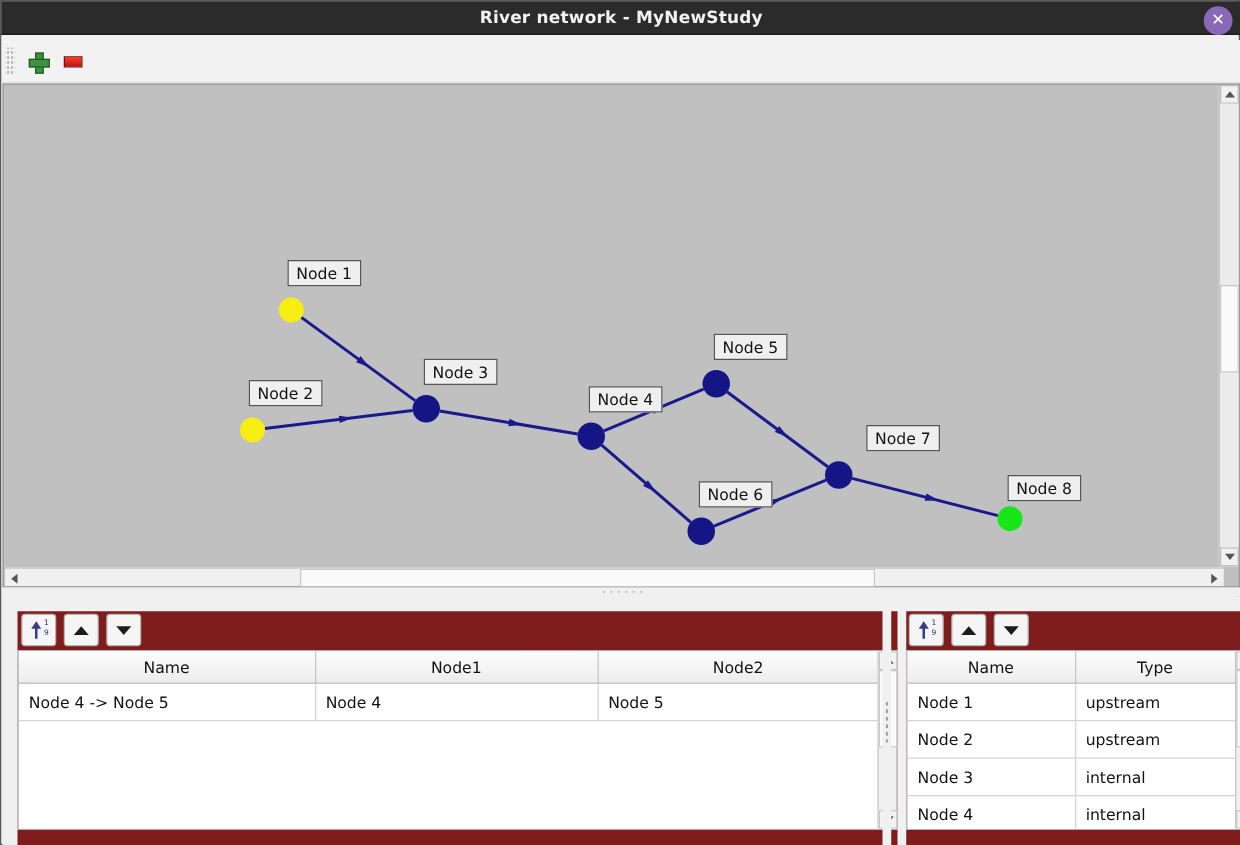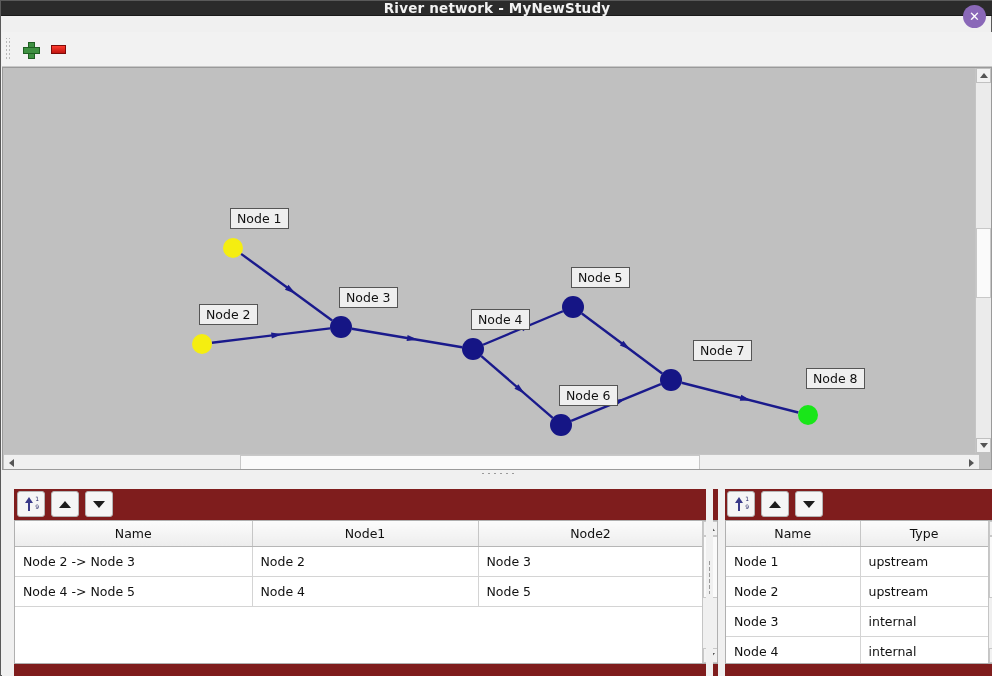--- a/index.html
+++ b/index.html
@@ -8,21 +8,21 @@
     width: 992px; height: 676px;
     font-family: "DejaVu Sans", "Liberation Sans", sans-serif;
     background: #f0f0f0;
     overflow: hidden;
   }
   #app { position: relative; width: 992px; height: 676px; background:#f0f0f0;
          border:1px solid #5a5a5a; }
 
   
   .titlebar {
-    position:absolute; left:0; top:0; width:992px; height:15px;
+    position:absolute; left:0; top:0; width:992px; height:27px;
     background:#2b2b2b; color:#ffffff;
     display:flex; align-items:center; justify-content:center;
     border-bottom:1px solid #1a1a1a;
   }
   .title-text { font-size:13.5px; font-weight:bold; letter-spacing:0.2px; color:#f2f2f2; }
   .close-btn {
     position:absolute; right:7px; top:4px; width:23px; height:23px;
     border-radius:50%; background:#8a68b8;
     display:flex; align-items:center; justify-content:center;
     color:#ffffff; font-size:13px; line-height:1; cursor:pointer;
@@ -197,21 +197,21 @@
           <circle cx="805" cy="347" r="10" fill="#19e619"></circle>
         </svg>
       <div id="labels-layer">
           <div class="node-label" style="left: 227px; top: 140px;">Node 1</div>
           <div class="node-label" style="left: 196px; top: 236px;">Node 2</div>
           <div class="node-label" style="left: 336px; top: 219px;">Node 3</div>
           <div class="node-label" style="left: 468px; top: 241px;">Node 4</div>
           <div class="node-label" style="left: 568px; top: 199px;">Node 5</div>
           <div class="node-label" style="left: 556px; top: 317px;">Node 6</div>
           <div class="node-label" style="left: 666px; top: 272px; margin-left: 24px;">Node 7</div>
-          <div class="node-label" style="left: 803px; top: 300px;">Node 8</div>
+          <div class="node-label" style="left: 803px; top: 312px;">Node 8</div>
         </div>
     </div>
 
     <div class="hsb">
       <div class="arr l">
           <span class="tri left"></span>
         </div>
       <div class="thumb"></div>
       <div class="arr r">
           <span class="tri right"></span>
@@ -264,25 +264,20 @@
               </colgroup>
             <thead>
                 <tr id="branches-head">
                   <th>Name</th>
                   <th>Node1</th>
                   <th>Node2</th>
                 </tr>
               </thead>
             <tbody id="branches-body">
                 <tr>
-                  <td>Node 2 -&gt; Node 3</td>
-                  <td>Node 2</td>
-                  <td>Node 3</td>
-                </tr>
-                <tr>
                   <td>Node 4 -&gt; Node 5</td>
                   <td>Node 4</td>
                   <td>Node 5</td>
                 </tr>
               </tbody>
           </table>
         </div>
         <div class="tbl-vsb">
           <div class="arr">
               <span class="tri up"></span>

